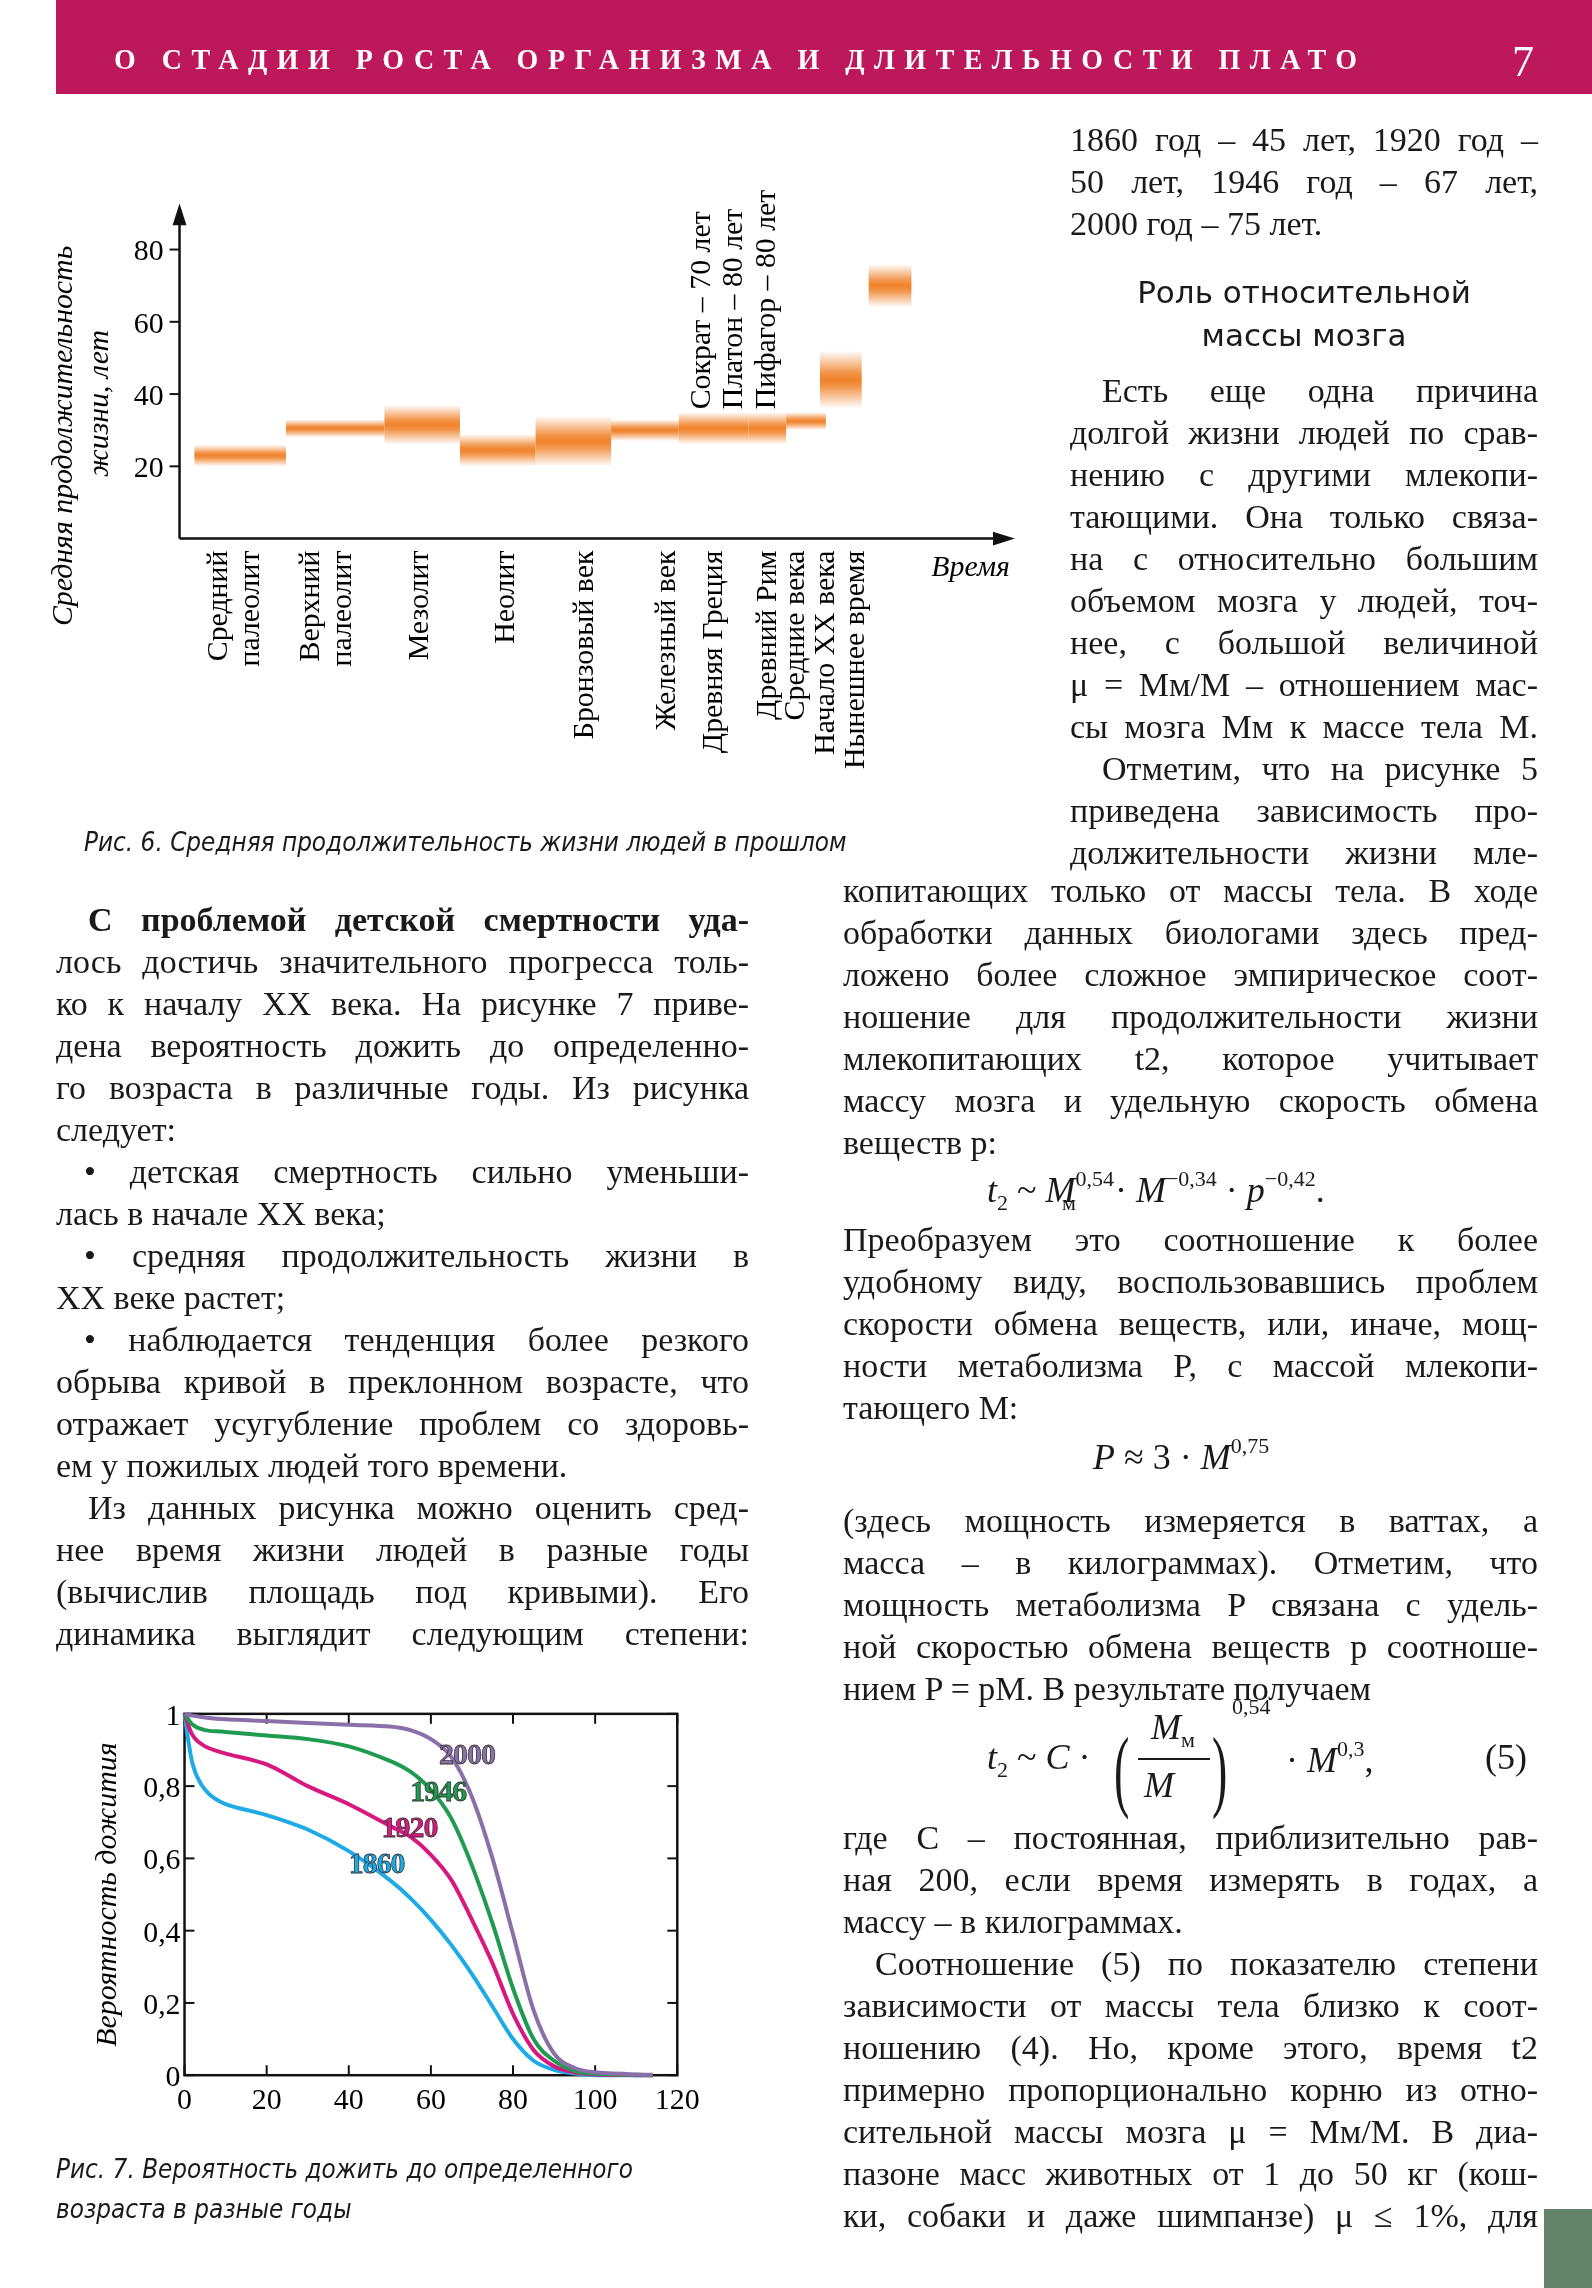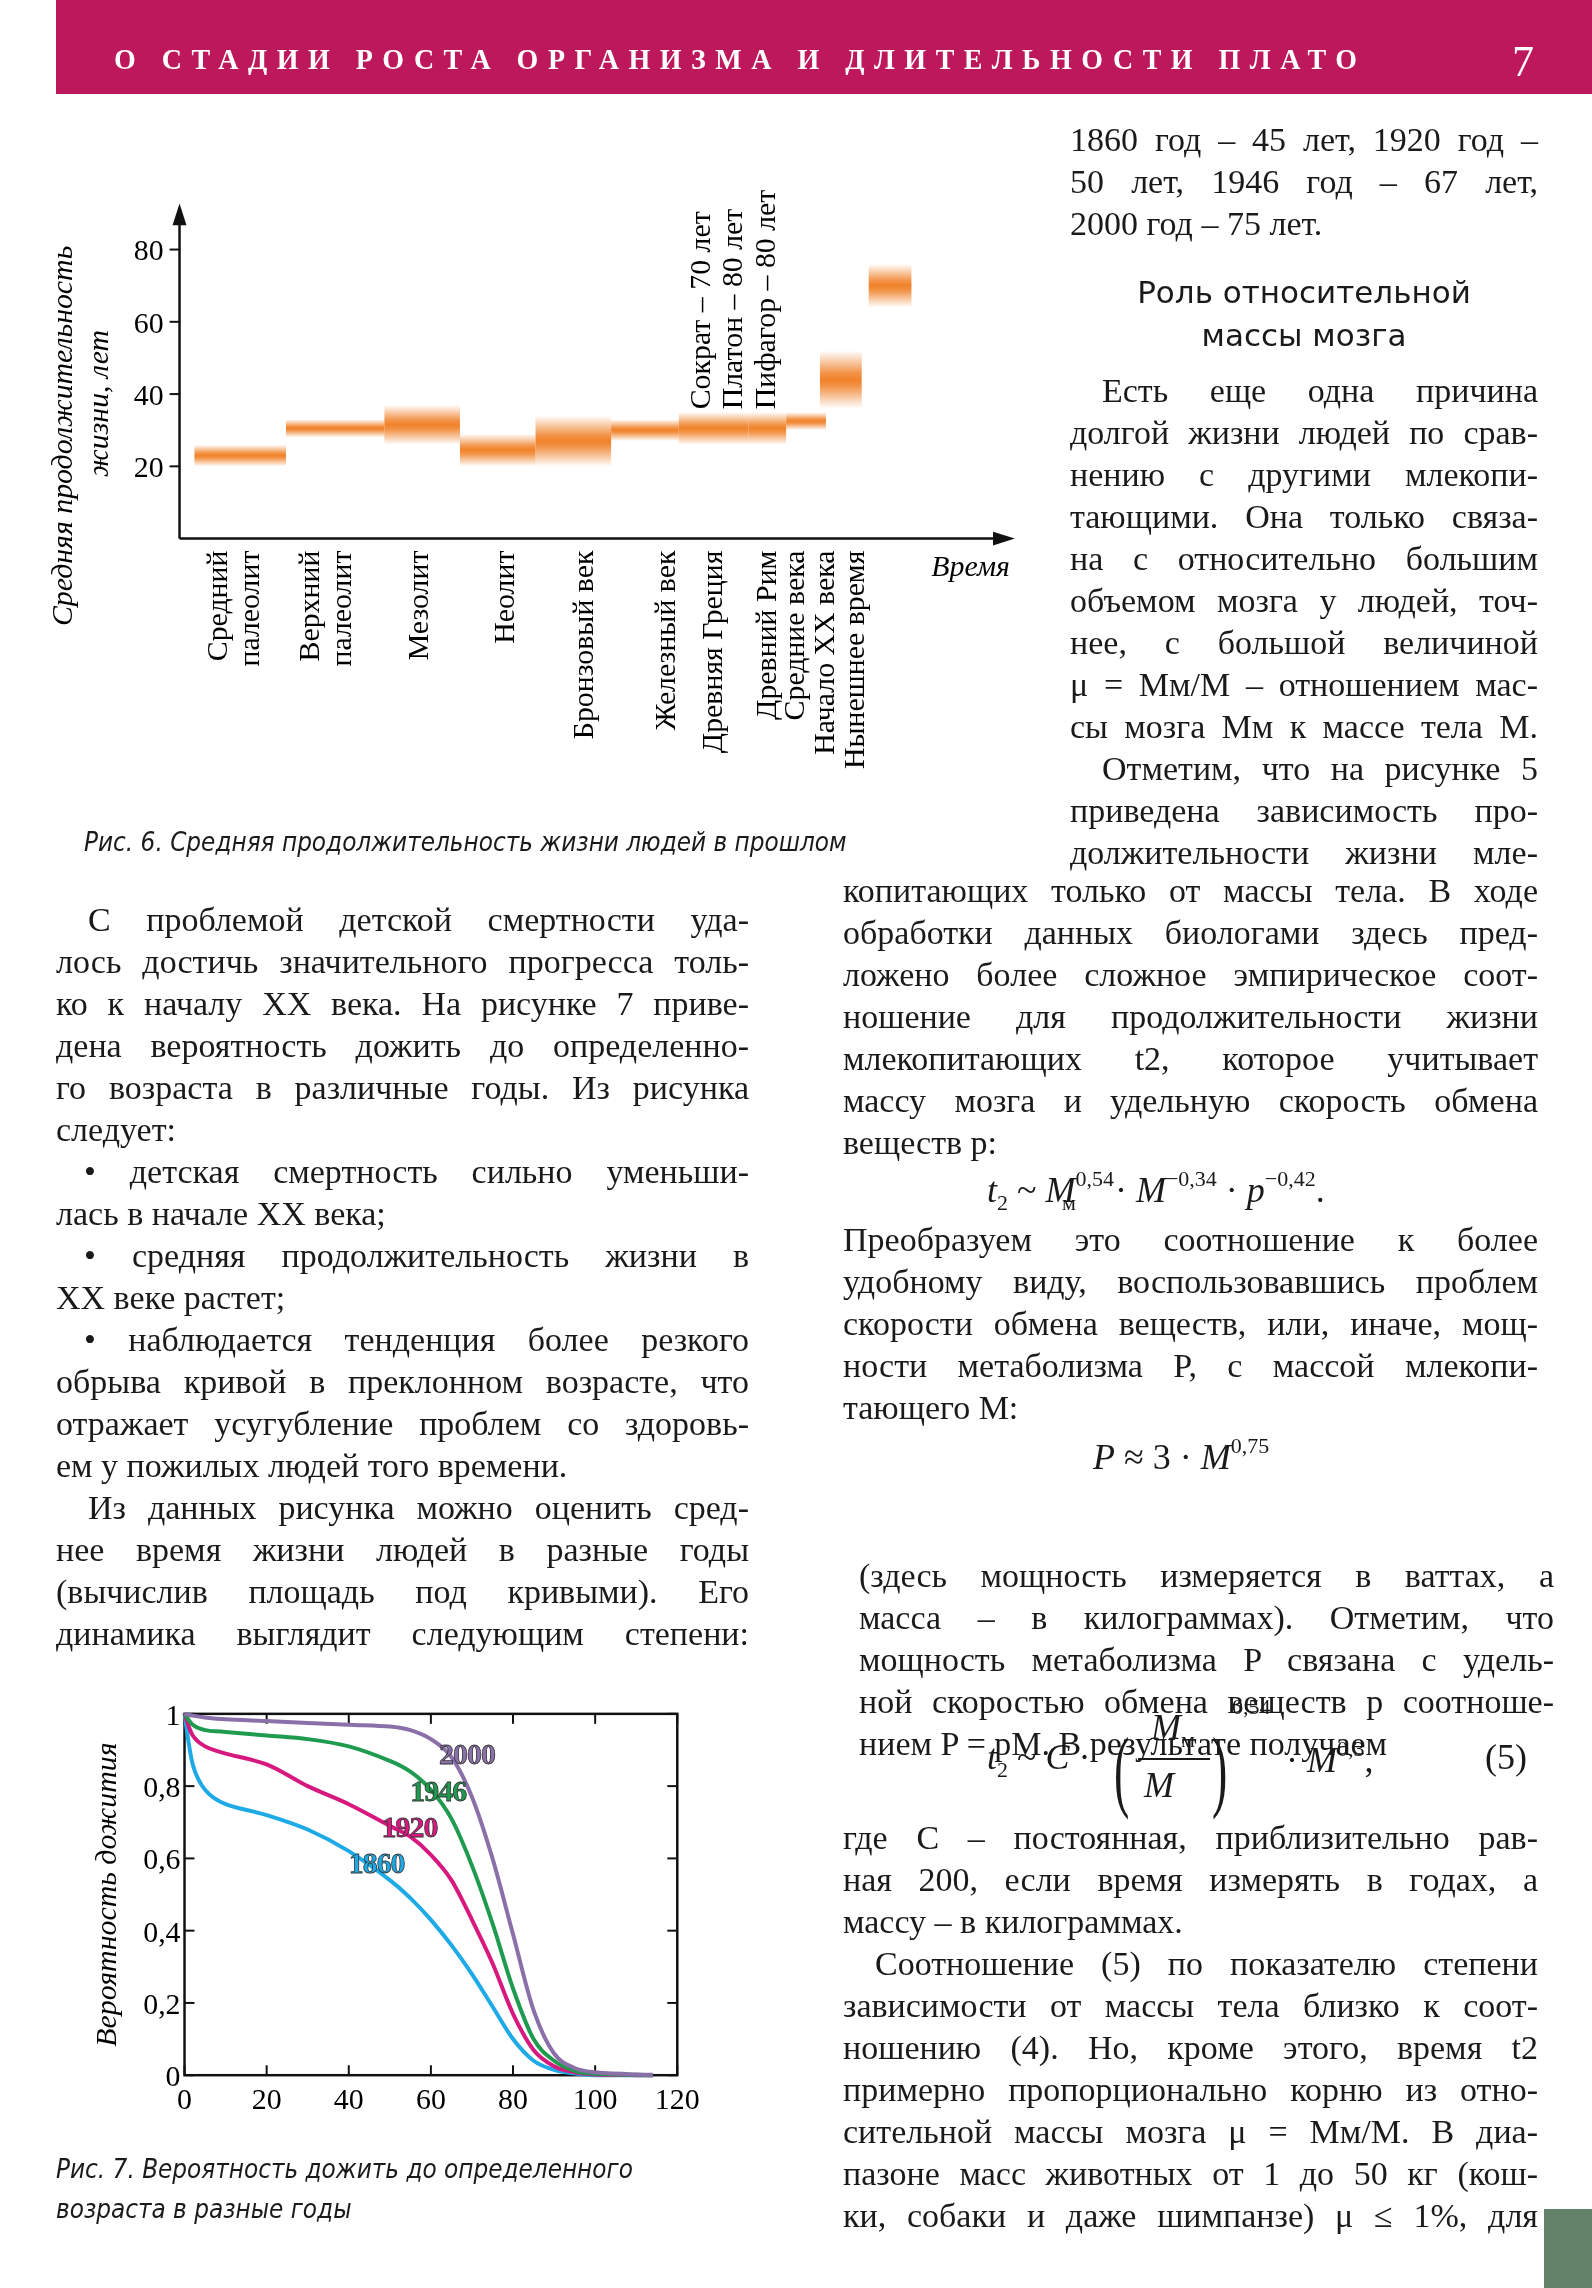--- a/index.html
+++ b/index.html
@@ -144,21 +144,21 @@
   <span class="line">удобному виду, воспользовавшись проблем</span>
   <span class="line">скорости обмена веществ, или, иначе, мощ-</span>
   <span class="line">ности метаболизма P, с массой млекопи-</span>
   <span class="line last">тающего M:</span>
 </div>
 
 <div class="formula" style="left:1093px;top:1433px;">
   <i>P</i> ≈ 3 · <i>M</i><sup>0,75</sup>
 </div>
 
-<div class="text" style="left:843px;top:1555px;width:695px;margin-left:16px;">
+<div class="text" style="left:843px;top:1500px;width:695px;">
   <span class="line">(здесь мощность измеряется в ваттах, а</span>
   <span class="line">масса – в килограммах). Отметим, что</span>
   <span class="line">мощность метаболизма P связана с удель-</span>
   <span class="line">ной скоростью обмена веществ p соотноше-</span>
   <span class="line last">нием P = pM. В результате получаем</span>
 </div>
 
 <div class="formula" style="left:987px;top:1706px;height:109px;width:557px;">
   <span style="position:absolute;left:0;top:30px;"><i>t</i><sub>2</sub> ~ <i>C</i> ·</span>
   <span style="position:absolute;left:127px;top:10px;font-size:92px;font-weight:100;transform:scaleX(0.5);transform-origin:left;">(</span>
@@ -178,21 +178,21 @@
   <span class="line" style="padding-left:32px;">Соотношение (5) по показателю степени</span>
   <span class="line">зависимости от массы тела близко к соот-</span>
   <span class="line">ношению (4). Но, кроме этого, время t2</span>
   <span class="line">примерно пропорционально корню из отно-</span>
   <span class="line">сительной массы мозга μ = Mм/M. В диа-</span>
   <span class="line">пазоне масс животных от 1 до 50 кг (кош-</span>
   <span class="line">ки, собаки и даже шимпанзе) μ ≤ 1%, для</span>
 </div>
 
 <div class="text" style="left:56px;top:899px;width:693px;">
-  <span class="line" style="padding-left:32px;">С проблемой детской смертности уда-</span>
+  <span class="line" style="padding-left:32px;font-weight:bold;">С проблемой детской смертности уда-</span>
   <span class="line">лось достичь значительного прогресса толь-</span>
   <span class="line">ко к началу XX века. На рисунке 7 приве-</span>
   <span class="line">дена вероятность дожить до определенно-</span>
   <span class="line">го возраста в различные годы. Из рисунка</span>
   <span class="line last">следует:</span>
 
   <span class="line bullet" style="padding-left:28px;">детская смертность сильно уменьши-</span>
   <span class="line last">лась в начале XX века;</span>
   <span class="line bullet" style="padding-left:28px;">средняя продолжительность жизни в</span>
   <span class="line last">XX веке растет;</span>

